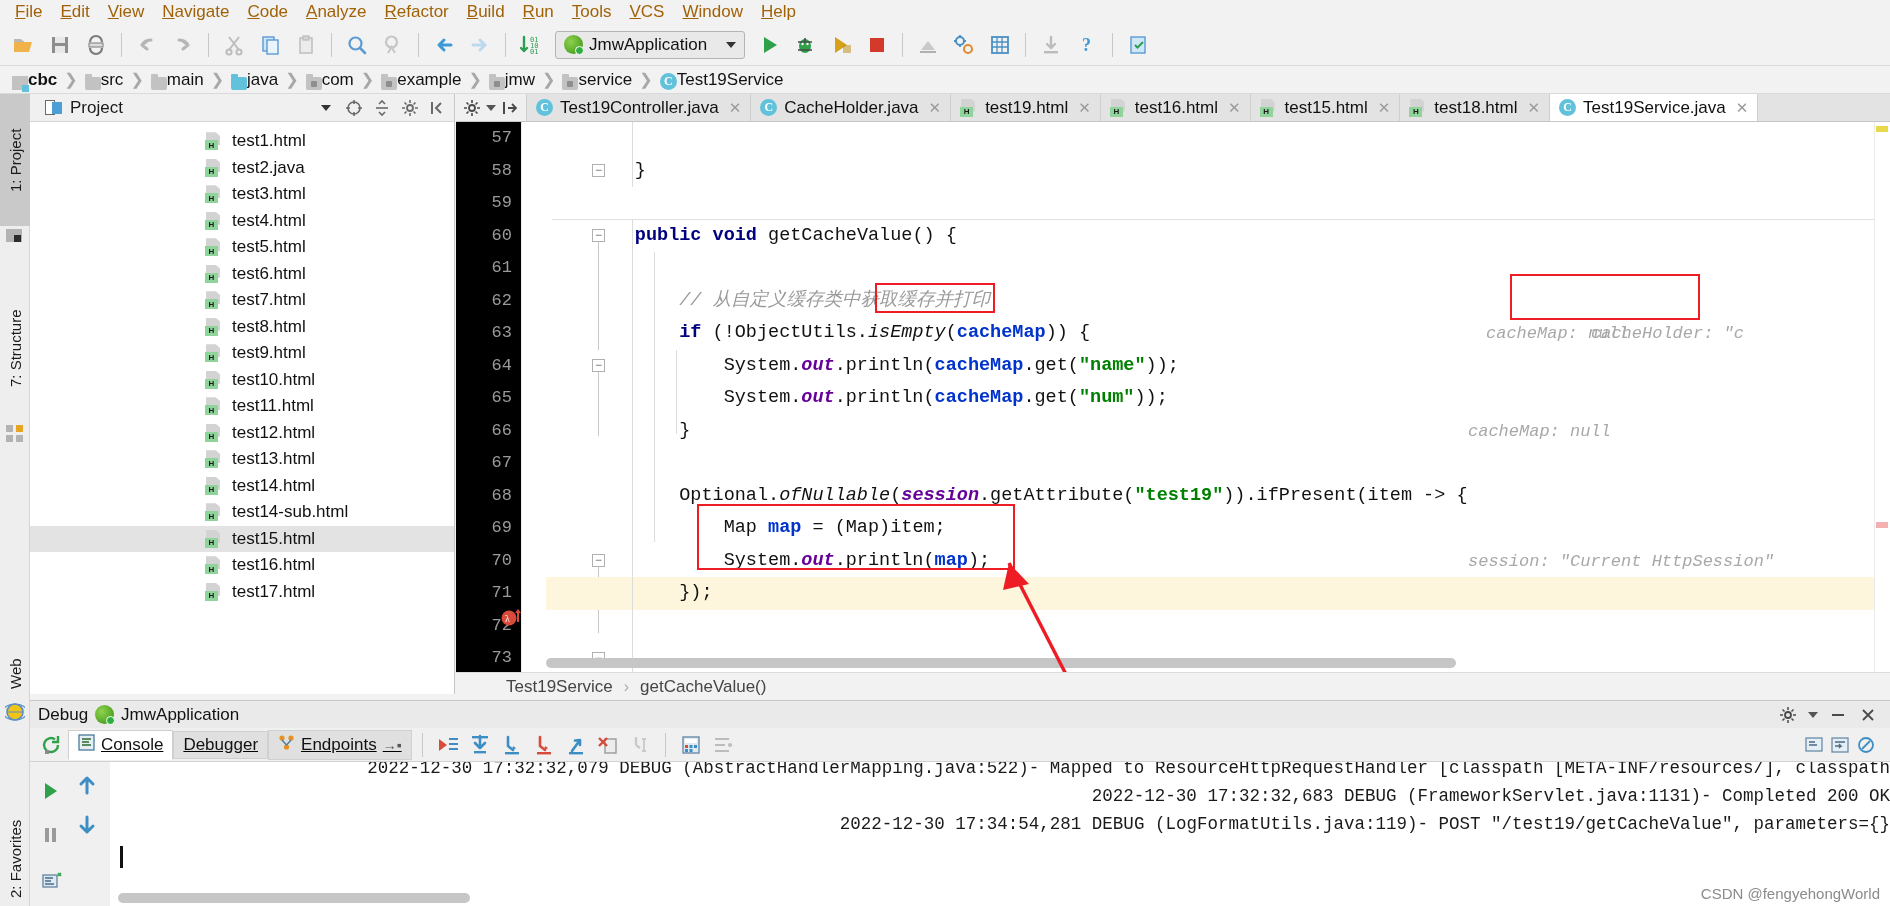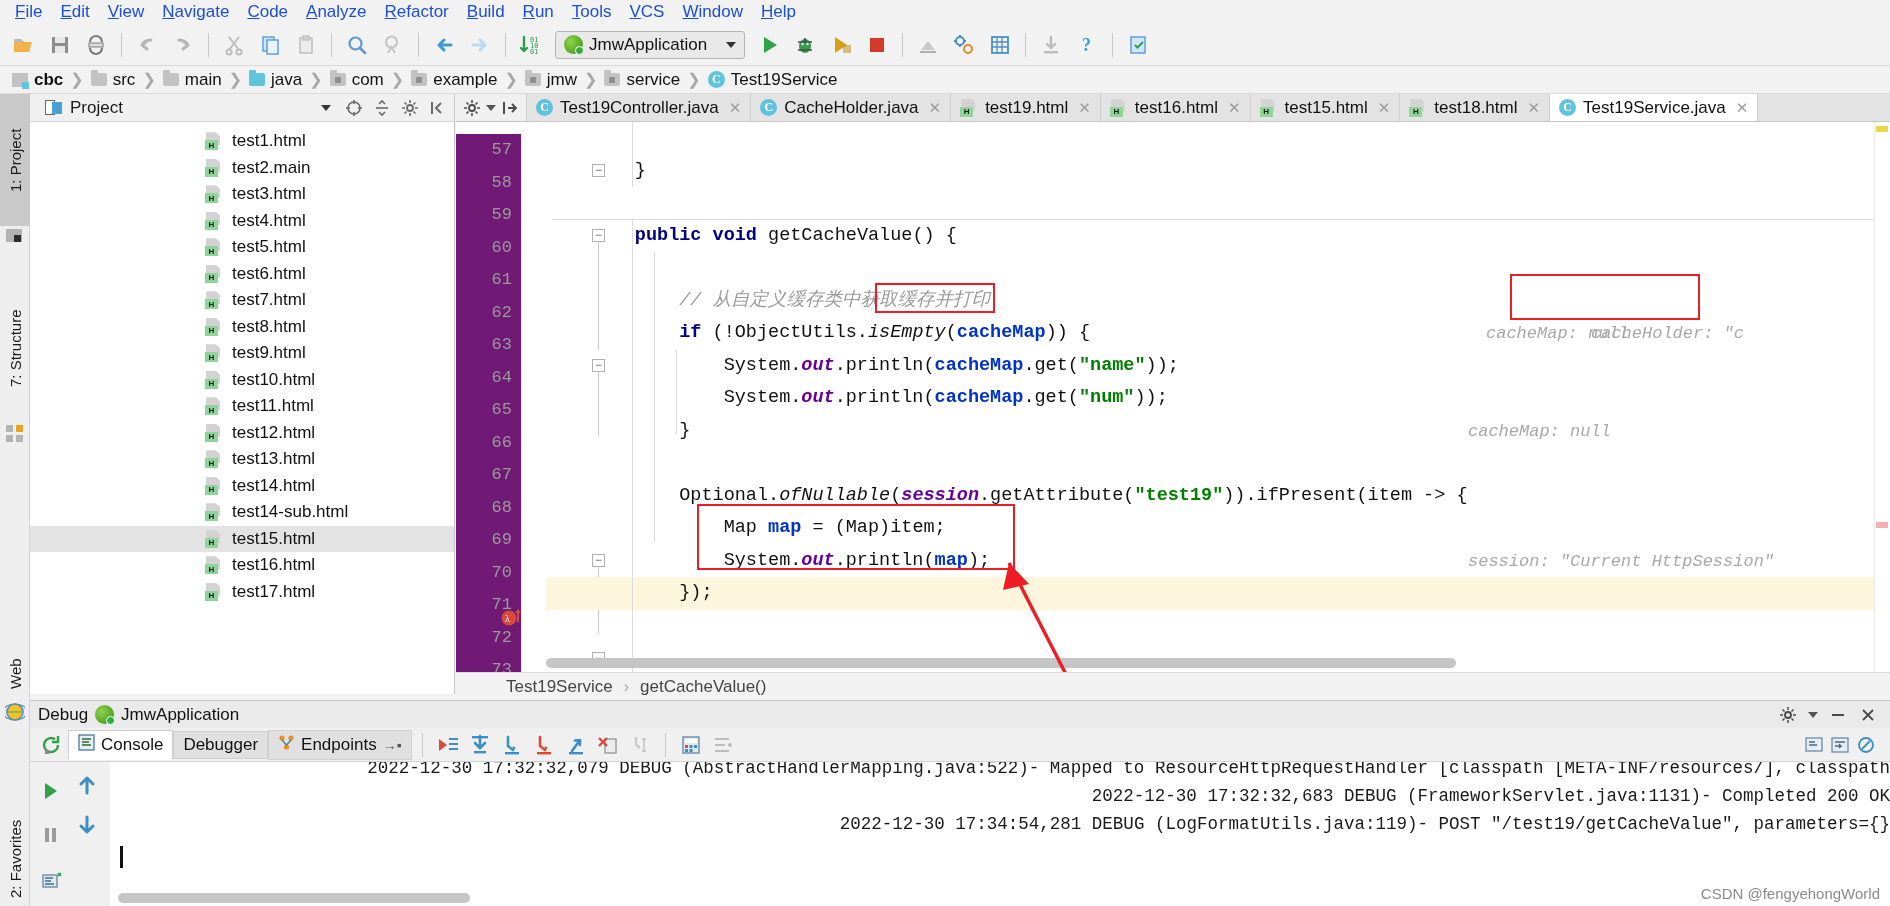--- a/index.html
+++ b/index.html
@@ -10,21 +10,21 @@
     background: #f2f2f2;
     font-family: "Liberation Sans", sans-serif;
     -webkit-font-smoothing: antialiased;
   }
   #app { position: relative; width: 1890px; height: 906px; background: #f2f2f2; }
 
   
   .menubar {
     position: absolute; top: 0; left: 0; width: 1890px; height: 24px;
     background: #f2f2f2; display: flex; align-items: center;
-    padding-left: 6px; font-size: 17px; color: #1d4ed8;
+    padding-left: 6px; font-size: 17px; color: #a16207;
   }
   .menubar .mi { padding: 0 9px; white-space: nowrap; cursor: default; }
   .menubar .mi u { text-decoration: underline; }
   .teal-pill {
     position: absolute; top: 0px; left: 1572px; width: 118px; height: 11px;
     background: #1b9aaa; border-radius: 0 0 2px 2px;
   }
 
   
   .toolbar {
@@ -52,21 +52,21 @@
     width: 7px; height: 7px; border-radius: 50%; background: #2fae3f; border: 1px solid #fff;
   }
   .caret-dn { width: 0; height: 0; border-left: 5px solid transparent; border-right: 5px solid transparent; border-top: 6px solid #333; }
 
   
   .breadcrumbbar {
     position: absolute; top: 66px; left: 0; width: 1890px; height: 28px;
     background: #f2f2f2; display: flex; align-items: center; padding-left: 8px;
     border-bottom: 1px solid #dadada;
   }
-  .crumb { display: flex; align-items: center; gap: 6px; padding: 0 4px 0 4px; font-size: 17px; color: #121212; white-space: nowrap; }
+  .crumb { display: flex; align-items: flex-end; padding: 0 4px 0 4px; font-size: 17px; color: #121212; white-space: nowrap; }
   .crumb.bold { font-weight: bold; }
   .crumb-sep { color: #a8a8a8; font-size: 16px; margin: 0 3px; }
   .ic-folder { width: 16px; height: 13px; background: #c2c2c2; border-radius: 1px 2px 2px 2px; position: relative; flex: none; }
   .ic-folder::before { content: ""; position: absolute; top: -3px; left: 0; width: 7px; height: 3px; background: #c2c2c2; border-radius: 1px 1px 0 0; }
   .ic-folder.blue { background: #62c2db; }
   .ic-folder.blue::before { background: #62c2db; }
   .ic-folder.pkg::after { content: ""; position: absolute; top: 4px; left: 5px; width: 6px; height: 6px; background: #8e8e8e; border-radius: 1px; }
   .ic-mod { width: 16px; height: 14px; background: #c2c2c2; position: relative; flex: none; }
   .ic-mod::after { content: ""; position: absolute; right: -1px; bottom: -2px; width: 7px; height: 7px; background: #62c2db; }
   .ic-class {
@@ -125,21 +125,21 @@
   }
   .etab.active { background: #fff; }
   .etab .x { color: #9a9a9a; font-size: 15px; margin-left: 3px; }
 
   
   .editor {
     position: absolute; top: 122px; left: 456px; width: 1434px; height: 550px;
     background: #ffffff; overflow: hidden;
   }
   .gutter {
-    position: absolute; left: 0; top: 12px; width: 66px; height: 550px; background: #701a75;
+    position: absolute; left: 0; top: 0; width: 66px; height: 550px; background: #000000;
     border-right: 1px solid #ebebeb;
   }
   .gline {
     height: 32.5px; text-align: right; padding-right: 9px;
     font-family: "Liberation Mono", monospace; font-size: 17px; color: #9a9a9a;
     line-height: 32.5px;
   }
   .foldcol { position: absolute; left: 66px; top: 0; width: 24px; height: 550px; background: #fff; }
   .codearea { position: absolute; left: 90px; top: 0; right: 16px; height: 550px; }
   .cl {
@@ -181,20 +181,21 @@
   
   .debughdr {
     position: absolute; top: 700px; left: 30px; width: 1860px; height: 28px;
     background: #eaeaea; border-top: 1px solid #c6c6c6;
     display: flex; align-items: center; padding-left: 8px; gap: 7px; font-size: 17px; color: #121212;
   }
   .debugtools {
     position: absolute; top: 728px; left: 30px; width: 1860px; height: 34px;
     background: #f0f0f0; display: flex; align-items: center; padding-left: 6px; gap: 2px;
     border-bottom: 1px solid #d2d2d2;
+    text-decoration: underline;
   }
   .dtab {
     display: flex; align-items: center; gap: 6px; padding: 3px 9px; font-size: 17px; color: #111;
     border: 1px solid transparent; white-space: nowrap;
   }
   .dtab.active { background: #fff; border: 1px solid #cfcfcf; border-bottom-color: #fff; }
   .dtab.inactive { background: #e0e0e0; border: 1px solid #d0d0d0; }
 
   .console {
     position: absolute; top: 762px; left: 110px; width: 1780px; height: 144px;
@@ -531,21 +532,21 @@
             <span class="pg"></span>
             <span class="badge">H</span>
           </span>
           <span>test1.html</span>
         </div>
         <div class="tree-row">
           <span class="ic-html">
             <span class="pg"></span>
             <span class="badge">H</span>
           </span>
-          <span>test2.main</span>
+          <span>test2.java</span>
         </div>
         <div class="tree-row">
           <span class="ic-html">
             <span class="pg"></span>
             <span class="badge">H</span>
           </span>
           <span>test3.html</span>
         </div>
         <div class="tree-row">
           <span class="ic-html">

